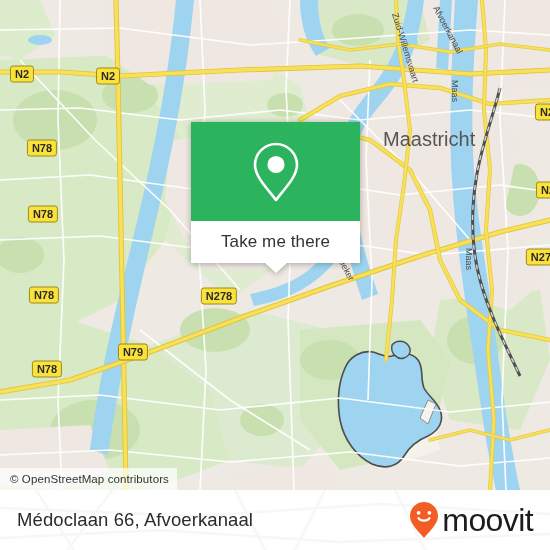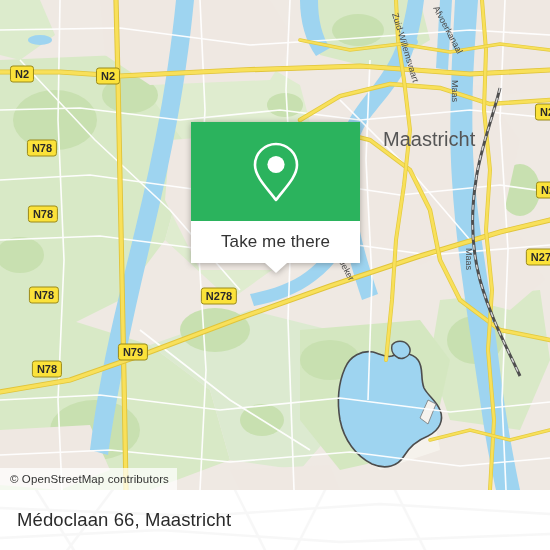--- a/index.html
+++ b/index.html
@@ -301,17 +301,26 @@
         <path d="M30,-10 L80,70"></path>
         <path d="M120,-10 L60,70"></path>
         <path d="M230,-10 L270,70"></path>
         <path d="M330,-10 L290,70"></path>
         <path d="M390,-10 L430,70"></path>
         <path d="M0,18 L200,26 L380,14 L550,24"></path>
         <path d="M0,48 L160,40 L340,52 L550,44"></path>
       </g>
     </svg>
     <div id="footer-title">
-      <span>Médoclaan 66, Maastricht</span>
+      <span>Médoclaan 66, Afvoerkanaal</span>
+    </div>
+    <div id="brand">
+      <svg width="30" height="38" viewBox="0 0 30 38">
+        <path d="M15 1 C7.3 1 1 7.3 1 15 C1 23.5 10.5 31 15 37 C19.5 31 29 23.5 29 15 C29 7.3 22.7 1 15 1 Z" fill="#f25c25"></path>
+        <circle cx="9.6" cy="11.8" r="1.9" fill="#ffffff"></circle>
+        <circle cx="20.4" cy="11.8" r="1.9" fill="#ffffff"></circle>
+        <path d="M9.4 17.2 C11.6 20.4 18.4 20.4 20.6 17.2" stroke="#ffffff" stroke-width="2.1" fill="none" stroke-linecap="round"></path>
+      </svg>
+      <span id="brand-word">moovit</span>
     </div>
   </div>
 
 </div>
 
 </body></html>

